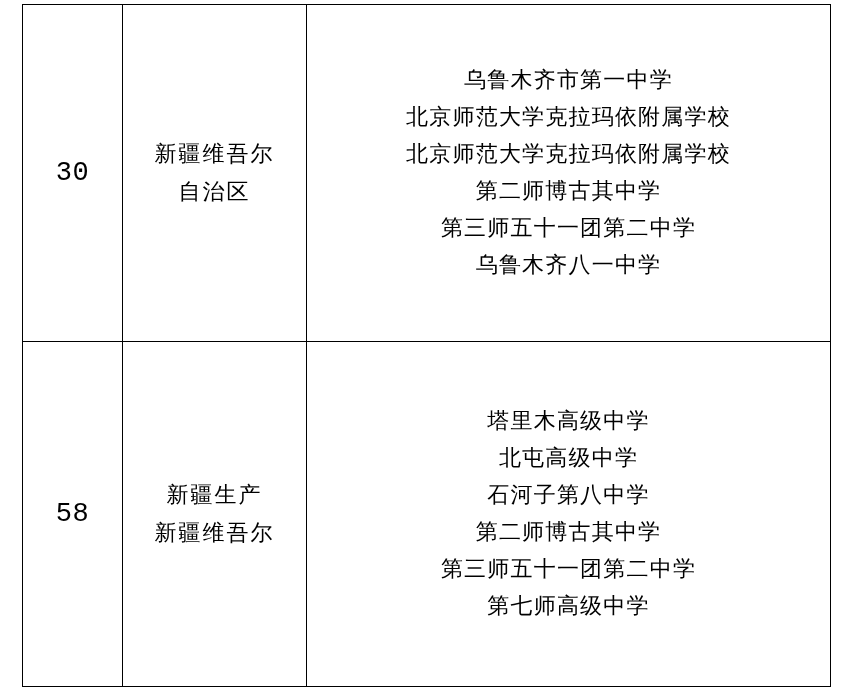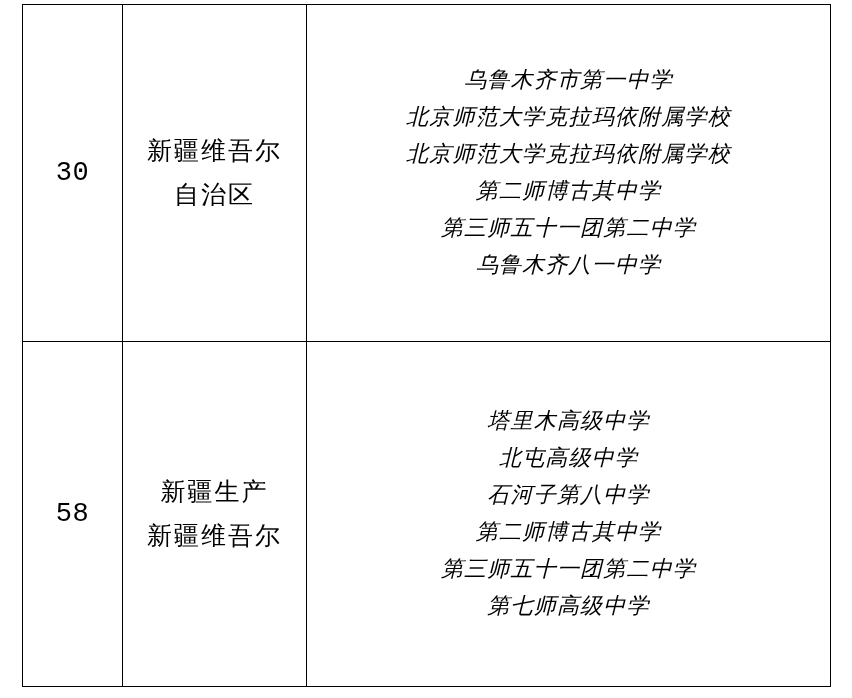--- a/index.html
+++ b/index.html
@@ -39,39 +39,38 @@
   col.col-schools { width: 524px; }
 
   .idx {
     font-family: Liberation Mono, monospace;
     font-size: 27px;
     line-height: 1.2;
     letter-spacing: 0.5px;
     margin-left: 12px;
   }
   .region {
-    font-size: 25px;
+    font-size: 22px;
     line-height: 1.75;
     letter-spacing: 2px;
     padding: 0 10px;
     margin-top: 28px;
   }
   .region .rline { display: block; white-space: nowrap; }
 
   .schools {
     padding: 6px 6px 8px 6px;
   }
   .schools .sline {
     display: block;
     font-size: 22px;
     line-height: 1.68;
     letter-spacing: 1.2px;
     white-space: nowrap;
     text-align: center;
-    font-style: italic;
   }
   .row-30 td { height: 336px; }
   .row-31 td { height: 344px; }
 </style>
 </head>
 <body>
 
 <div class="page">
   <table class="doc-table">
     <colgroup>

